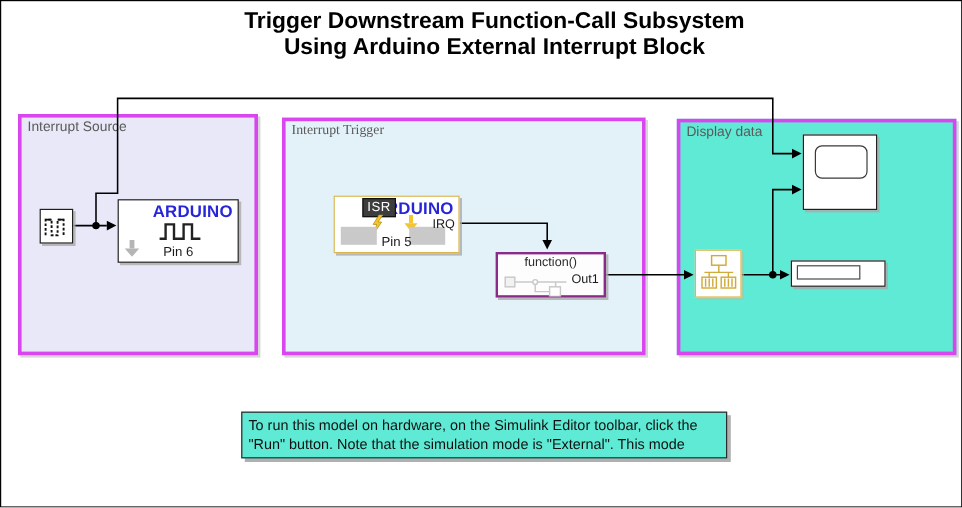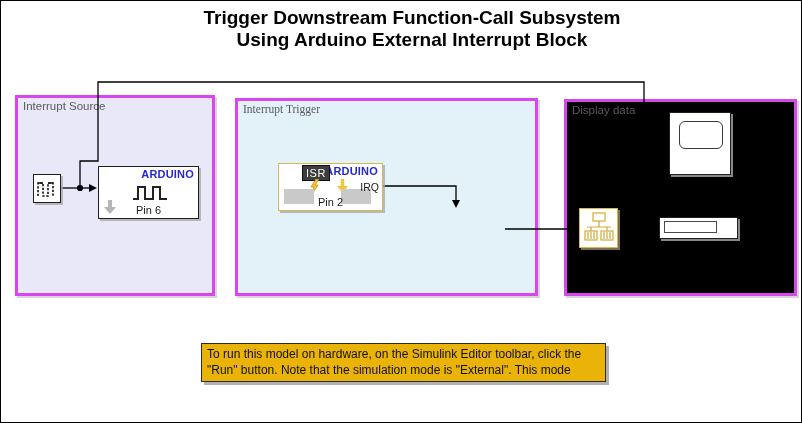--- a/index.html
+++ b/index.html
@@ -16,32 +16,32 @@
   
   .area{
     position:absolute;border:3px solid #d946ef;z-index:1;
     box-shadow:2px 2px 0 rgba(180,180,180,.55);
   }
   .area-label{
     position:absolute;left:5px;top:2px;font-size:11.5px;color:#5a5a5a;
   }
   #area-source {left:14px; top:94px; width:194px;height:195px;background:#e8e8f9;}
   #area-trigger{left:234px;top:97px; width:297px;height:192px;background:#e3f1f9;font-family:Liberation Serif, serif;}
-  #area-display{left:563px;top:98px; width:227px;height:191px;background:#000000;}
+  #area-display{left:563px;top:98px; width:227px;height:191px;background:#5eead4;}
   
   #wires{position:absolute;left:0;top:0;z-index:5;}
   #wires path{stroke:#000;stroke-width:1.3;fill:none;}
   #wires polygon,#wires circle{fill:#000;stroke:none;}
   
   .blk{
     position:absolute;background:#fff;border:1.4px solid #1f1f1f;z-index:10;
     box-shadow:2px 2px 0 rgba(170,170,170,.8);box-sizing:border-box;
   }
   .brand{
-    position:absolute;right:4px;top:1px;font-size:11px;font-weight:bold;
+    position:absolute;right:4px;top:1px;font-size:14px;font-weight:bold;
     color:#2626d8;letter-spacing:.2px;
   }
   .blk-caption{
     position:absolute;left:0;bottom:2px;width:100%;text-align:center;
     font-size:11px;color:#1a1a1a;
   }
   .port-label{position:absolute;font-size:10.5px;color:#1a1a1a;}
   
   #blk-pulsegen{left:32px;top:173px;width:28px;height:29px;}
   
@@ -78,21 +78,21 @@
   }
   
   #blk-display{left:658px;top:216px;width:79px;height:22px;}
   #blk-display .readout{
     position:absolute;left:4px;top:3px;width:51px;height:10px;
     border:1.6px solid #4a4a4a;background:#fff;
   }
   
   #annotation{
     position:absolute;left:200px;top:342px;width:405px;box-sizing:border-box;
-    background:#eab308;border:1.6px solid #2b2b2b;z-index:10;
+    background:#5eead4;border:1.6px solid #2b2b2b;z-index:10;
     box-shadow:3px 3px 0 rgba(150,150,150,.75);
     padding:3px 5px;font-size:12px;line-height:15.5px;color:#111;
   }
 </style>
 </head>
 <body>
 
 <div id="canvas">
 
   <div class="model-title">
@@ -164,23 +164,36 @@
     <svg class="bolt" width="11" height="15">
       <polygon points="7,0 2,8 5,8 3,15 9,6 6,6 10,0" fill="#f2c531" stroke="#c79a18" stroke-width="0.8"></polygon>
     </svg>
     <svg class="ydown" width="11" height="14">
       <path d="M5.5,0 V7" stroke="#f2c531" stroke-width="3.4"></path>
       <polygon points="0,7 11,7 5.5,14" fill="#f2c531"></polygon>
     </svg>
     <span class="grayrect" style="left:5px"></span>
     <span class="grayrect" style="left:62px"></span>
     <span class="port-label">IRQ</span>
-    <div class="blk-caption">Pin 2</div>
-  </div>
-
+    <div class="blk-caption">Pin 5</div>
+  </div>
+
+  <div class="blk" id="blk-func">
+    <div class="func-title">function()</div>
+    <svg class="preview" width="62" height="20">
+      <g stroke="#c8c8c8" stroke-width="1.2" fill="#f2f2f2">
+        <rect x="1" y="4" width="8" height="8"></rect>
+        <path d="M9,8 H52" fill="none"></path>
+        <circle cx="26" cy="8" r="2" fill="#fff"></circle>
+        <path d="M26,10 V16 H43 M43,16 V8" fill="none"></path>
+        <rect x="38" y="12" width="9" height="8" fill="#fff"></rect>
+      </g>
+    </svg>
+    <span class="port-label">Out1</span>
+  </div>
 
   <div class="blk" id="blk-rate">
     <svg width="32" height="33">
       <g stroke="#d1ab39" stroke-width="1.2" fill="none">
         <rect x="10" y="1" width="12" height="8"></rect>
         <path d="M16,9 V15 M4,15 H28 M8,15 V19 M24,15 V19"></path>
         <rect x="2" y="19" width="12" height="9"></rect>
         <rect x="18" y="19" width="12" height="9"></rect>
         <path d="M5,20 V27 M8,20 V27 M11,20 V27"></path>
         <path d="M21,20 V27 M24,20 V27 M27,20 V27"></path>

